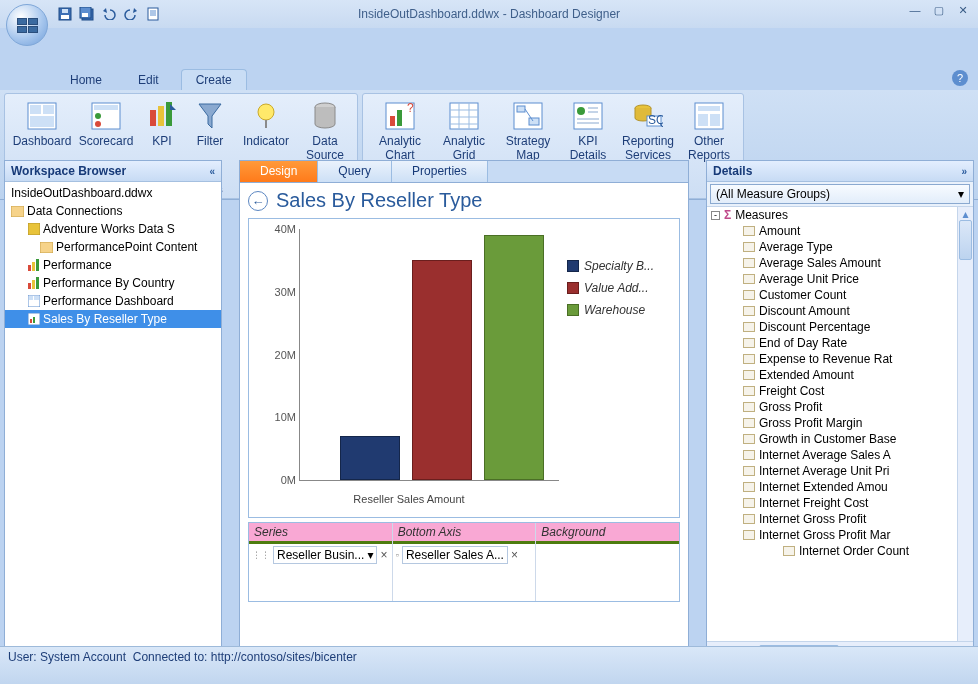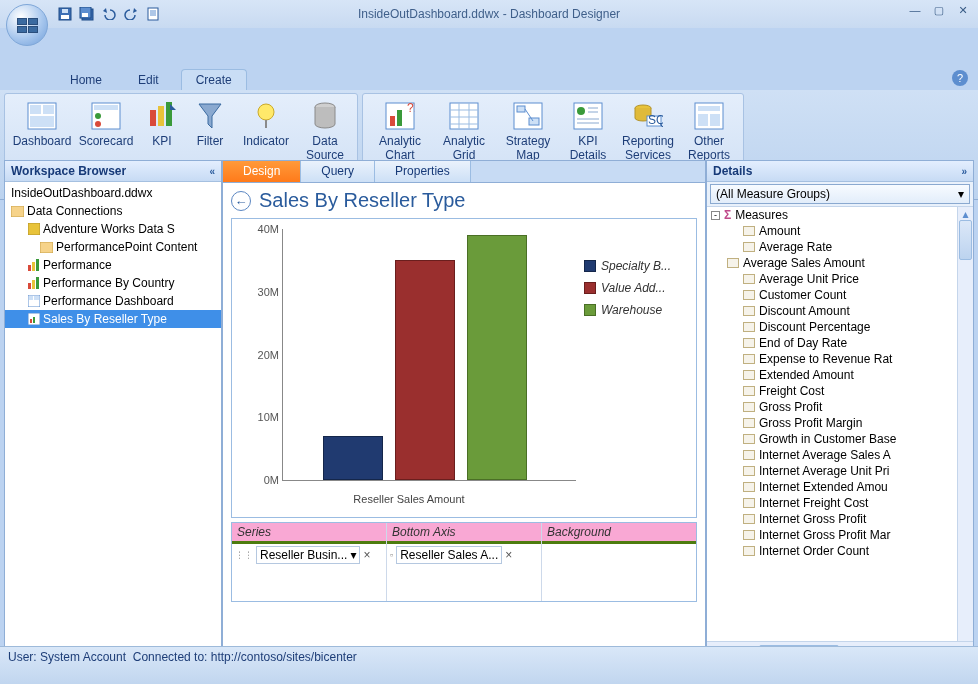--- a/index.html
+++ b/index.html
@@ -20,21 +20,21 @@
 .menutab.active { background: #c9ddf5; border: 1px solid #9bbce2; border-bottom: none; }
 .help-icon{position:absolute; right:10px; top:2px; width:16px;height:16px;border-radius:50%;background:#5d8ecf;color:#fff;text-align:center;line-height:16px;font-size:11px;}
 
 .ribbon { height: 110px; background: linear-gradient(#cfe0f5,#bcd3ef); border-bottom: 1px solid #8faed6; display: flex; padding: 3px 4px 0 4px; gap: 4px; }
 .ribbon-group { border: 1px solid #a8c2e3; border-radius: 3px; background: linear-gradient(#e4eefb,#cddef4); display: flex; flex-direction: column; }
 .ribbon-items { display: flex; padding: 4px 6px 0 6px; gap: 2px; flex:1;}
 .ribbon-item { width: 62px; display: flex; flex-direction: column; align-items: center; justify-content: flex-start; padding: 2px 1px; text-align: center; color: #1e3e78; cursor: default; }
 .ribbon-item .ico { width: 32px; height: 32px; margin-bottom: 2px; display:flex;align-items:center;justify-content:center;}
 .ribbon-label { color: #1e3e78; text-align: center; padding: 2px 0 3px 0; font-size: 11px; }
 
-.workspace { position: absolute; top: 160px; left: 4px; right: 4px; bottom: 24px; display: flex; gap: 0; border-radius: 27px; }
+.workspace { position: absolute; top: 160px; left: 4px; right: 4px; bottom: 24px; display: flex; gap: 17px; border-radius: 27px; }
 
 .panel { background: #e9f1fb; border: 1px solid #8faed6; display: flex; flex-direction: column; }
 .panel-header { background: linear-gradient(#e3eefe,#c7dbf4); color: #173a78; font-weight: bold; padding: 3px 6px; display: flex; justify-content: space-between; align-items: center; border-bottom:1px solid #a5c0e0;}
 .collapse { font-size: 10px; color:#2a5b9c; }
 
 .left-panel { width: 218px; }
 .tree { background: #fff; flex: 1; overflow: hidden; padding: 2px 0; }
 .tree-row { padding: 2px 4px 2px 6px; white-space: nowrap; overflow: hidden; text-overflow: ellipsis; display:flex; align-items:center; gap:3px;}
 .tree-row.sel { background: #3f8fe8; color: #fff; }
 .sq{width:13px;height:13px;display:inline-flex;align-items:center;justify-content:center;flex-shrink:0;}
@@ -438,23 +438,23 @@
           <span style="color:#c04a8a;font-weight:bold;">Σ</span>
           <span>Measures</span>
         </div>
       <div id="measures-container">
           <div class="m-row" style="padding-left: 36px;">
             <span class="m-ico"></span>
             <span>Amount</span>
           </div>
           <div class="m-row" style="padding-left: 36px;">
             <span class="m-ico"></span>
-            <span>Average Rate</span>
-          </div>
-          <div class="m-row" style="padding-left: 20px;">
+            <span>Average Type</span>
+          </div>
+          <div class="m-row" style="padding-left: 36px;">
             <span class="m-ico"></span>
             <span>Average Sales Amount</span>
           </div>
           <div class="m-row" style="padding-left: 36px;">
             <span class="m-ico"></span>
             <span>Average Unit Price</span>
           </div>
           <div class="m-row" style="padding-left: 36px;">
             <span class="m-ico"></span>
             <span>Customer Count</span>
@@ -512,21 +512,21 @@
             <span>Internet Freight Cost</span>
           </div>
           <div class="m-row" style="padding-left: 36px;">
             <span class="m-ico"></span>
             <span>Internet Gross Profit</span>
           </div>
           <div class="m-row" style="padding-left: 36px;">
             <span class="m-ico"></span>
             <span>Internet Gross Profit Mar</span>
           </div>
-          <div class="m-row" style="padding-left: 36px;">
+          <div class="m-row" style="padding-left: 36px; margin-left: 40px;">
             <span class="m-ico"></span>
             <span>Internet Order Count</span>
           </div>
         </div>
       <div class="scroll-v">
           <div style="height:12px;text-align:center;color:#5d8ecf;">▴</div>
           <div class="thumb" style="margin:1px;height:40px;"></div>
         </div>
       <div class="scroll-h">
           <div style="width:12px;text-align:center;color:#5d8ecf;">◂</div>

